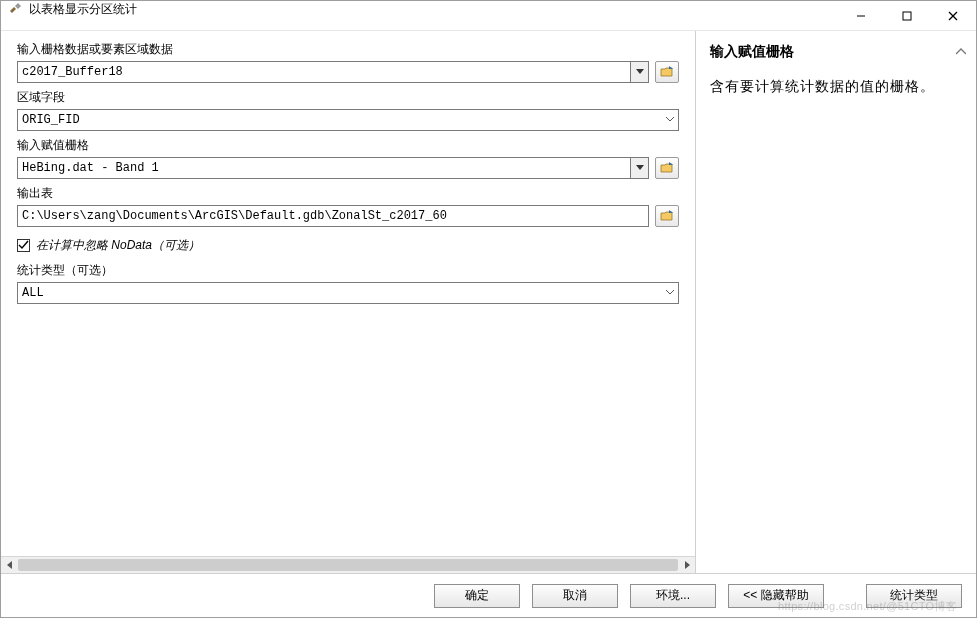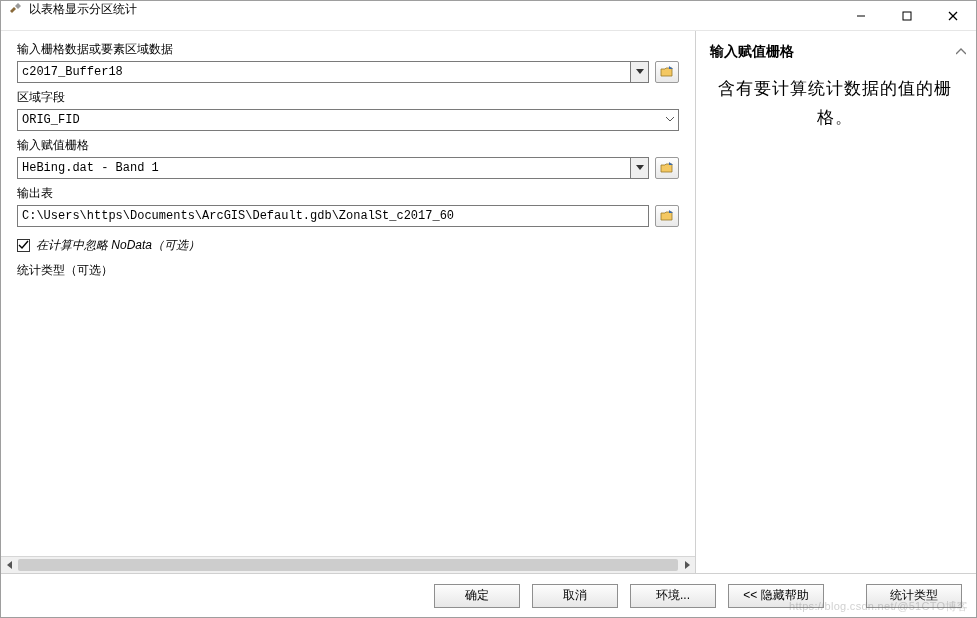--- a/index.html
+++ b/index.html
@@ -140,24 +140,23 @@
     flex: 0 0 280px;
     padding: 12px 16px 10px 14px;
     position: relative;
   }
   .right-pane .help-title {
     font-weight: bold;
     font-size: 14px;
     margin-bottom: 14px;
   }
   .right-pane .help-body {
-    font-size: 17px;
+    font-size: 14px;
     line-height: 1.7;
     letter-spacing: 1px;
-    text-align: center;
   }
   .right-pane .up-caret {
     position: absolute; top: 14px; right: 10px;
     color: #777; font-size: 12px;
   }
 
   .footer {
     height: 44px;
     border-top: 1px solid #d0d0d0;
     display: flex;
@@ -173,21 +172,21 @@
     border: 1px solid #8f8f8f;
     background: linear-gradient(#fdfdfd,#e7e7e7);
     display: inline-flex; align-items: center; justify-content: center;
     font-size: 12px;
     padding: 0 10px;
   }
   .footer .gap { width: 18px; }
 
   .watermark {
     position: absolute;
-    right: 9px; bottom: 4px;
+    right: 20px; bottom: 4px;
     font-size: 11px;
     color: rgba(120,120,120,0.35);
     letter-spacing: 0.3px;
     pointer-events: none;
   }
 </style>
 </head>
 <body>
 
 <div class="window">
@@ -276,21 +275,21 @@
                   <path d="M9 0 L13 3 L9 3 Z" fill="#3a6bb0"></path>
                 </svg>
               </div>
             </div>
           </div>
 
           <div class="field-block">
             <div class="field-label">输出表</div>
             <div class="field-row">
               <div class="textinput">
-                <span class="val">C:\Users\https\Documents\ArcGIS\Default.gdb\ZonalSt_c2017_60</span>
+                <span class="val">C:\Users\zang\Documents\ArcGIS\Default.gdb\ZonalSt_c2017_60</span>
               </div>
               <div class="browse-btn">
                 <svg width="14" height="12">
                   <path d="M1 3 L5 3 L6 2 L12 2 L12 10 L1 10 Z" fill="#f4c862" stroke="#9b7a2a" stroke-width="0.8"></path>
                   <path d="M9 0 L13 3 L9 3 Z" fill="#3a6bb0"></path>
                 </svg>
               </div>
             </div>
           </div>
 
@@ -298,20 +297,30 @@
             <span class="chk">
               <svg width="11" height="11">
                 <polyline points="1,5 4,8 10,1" fill="none" stroke="#000" stroke-width="1.4"></polyline>
               </svg>
             </span>
             <span>在计算中忽略 NoData（可选）</span>
           </div>
 
           <div class="field-block">
             <div class="field-label">统计类型（可选）</div>
+            <div class="field-row">
+              <div class="combo-plain">
+                <span class="val">ALL</span>
+                <span class="dd-plain">
+                  <svg width="8" height="6">
+                      <polyline points="0,0 4,4 8,0" fill="none" stroke="#555" stroke-width="1"></polyline>
+                    </svg>
+                </span>
+              </div>
+            </div>
           </div>
 
         </div>
       </div>
 
       <div class="hscroll">
         <span class="arrow">
           <svg width="8" height="8">
               <polygon points="6,0 6,8 1,4" fill="#555"></polygon>
             </svg>

